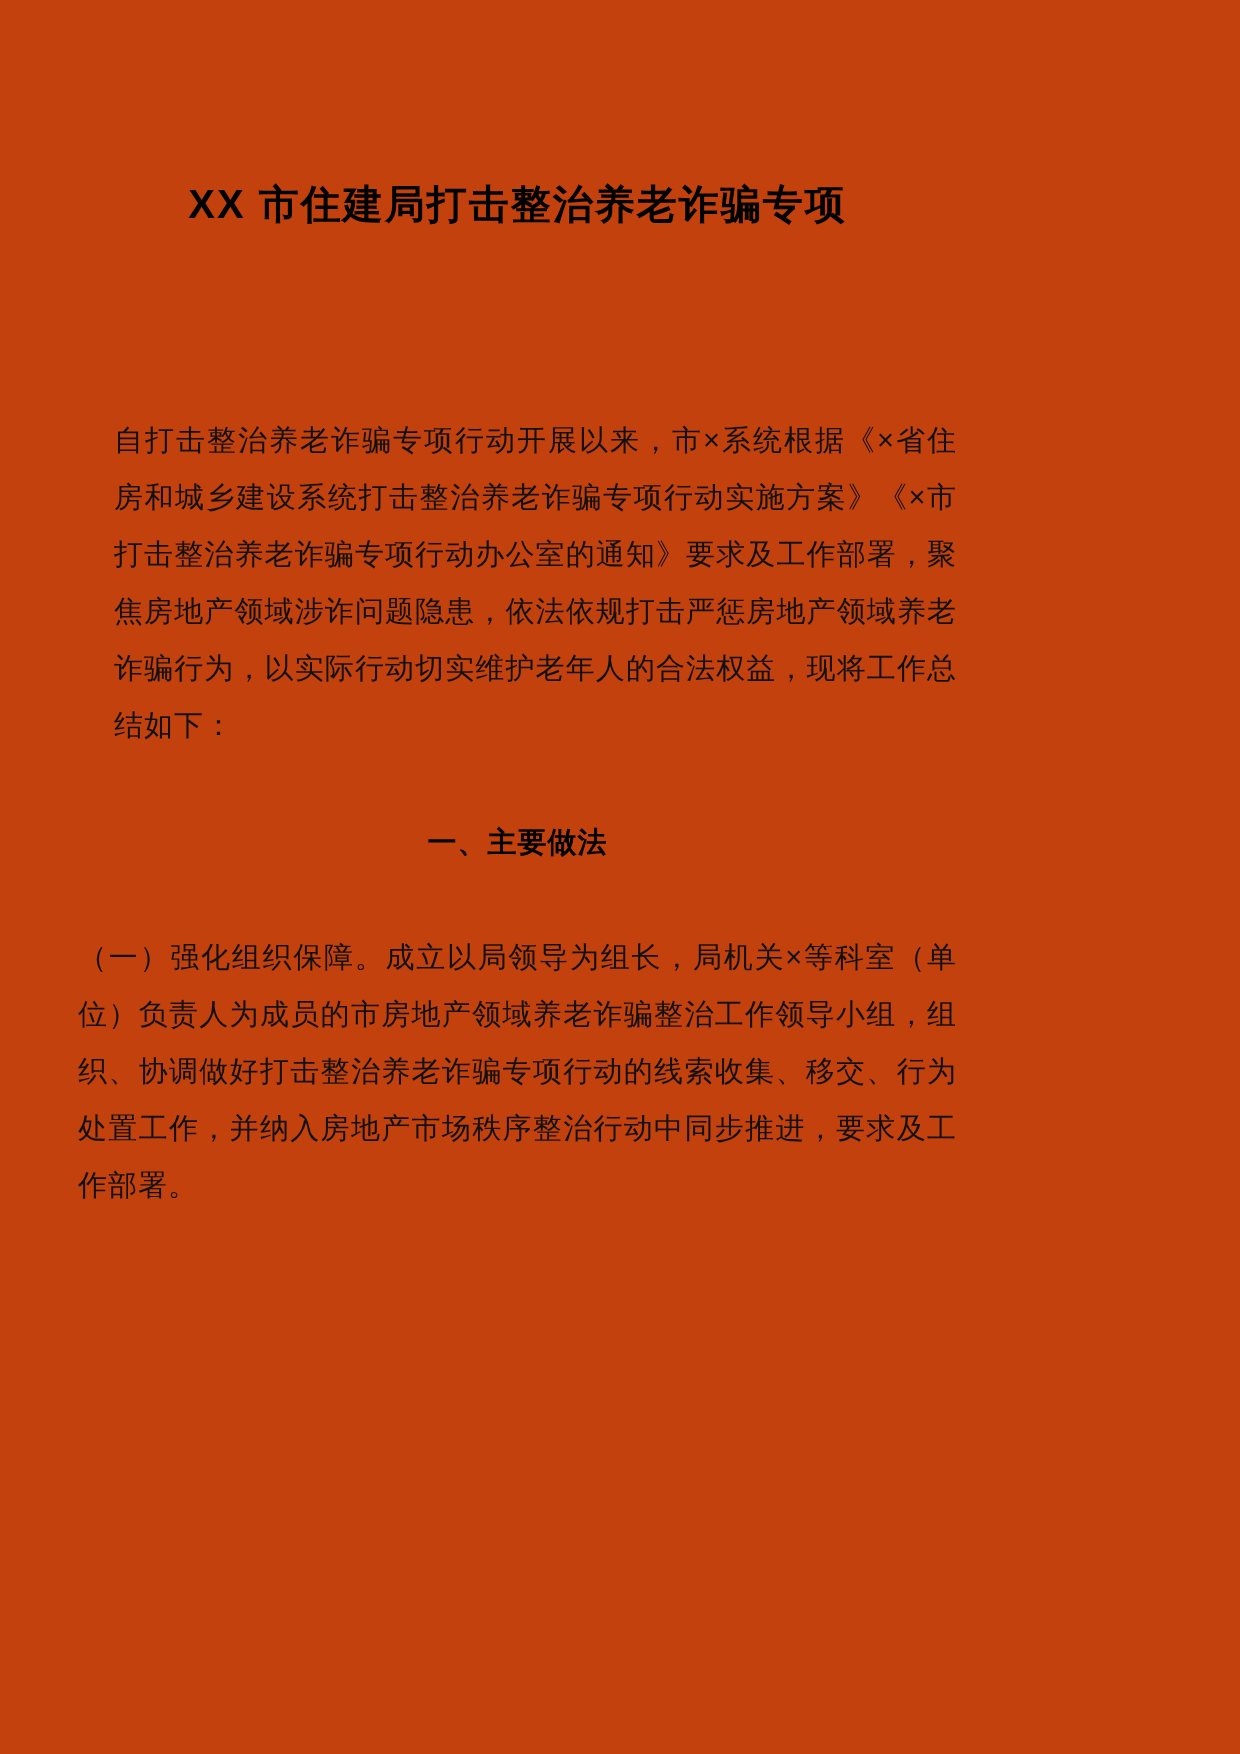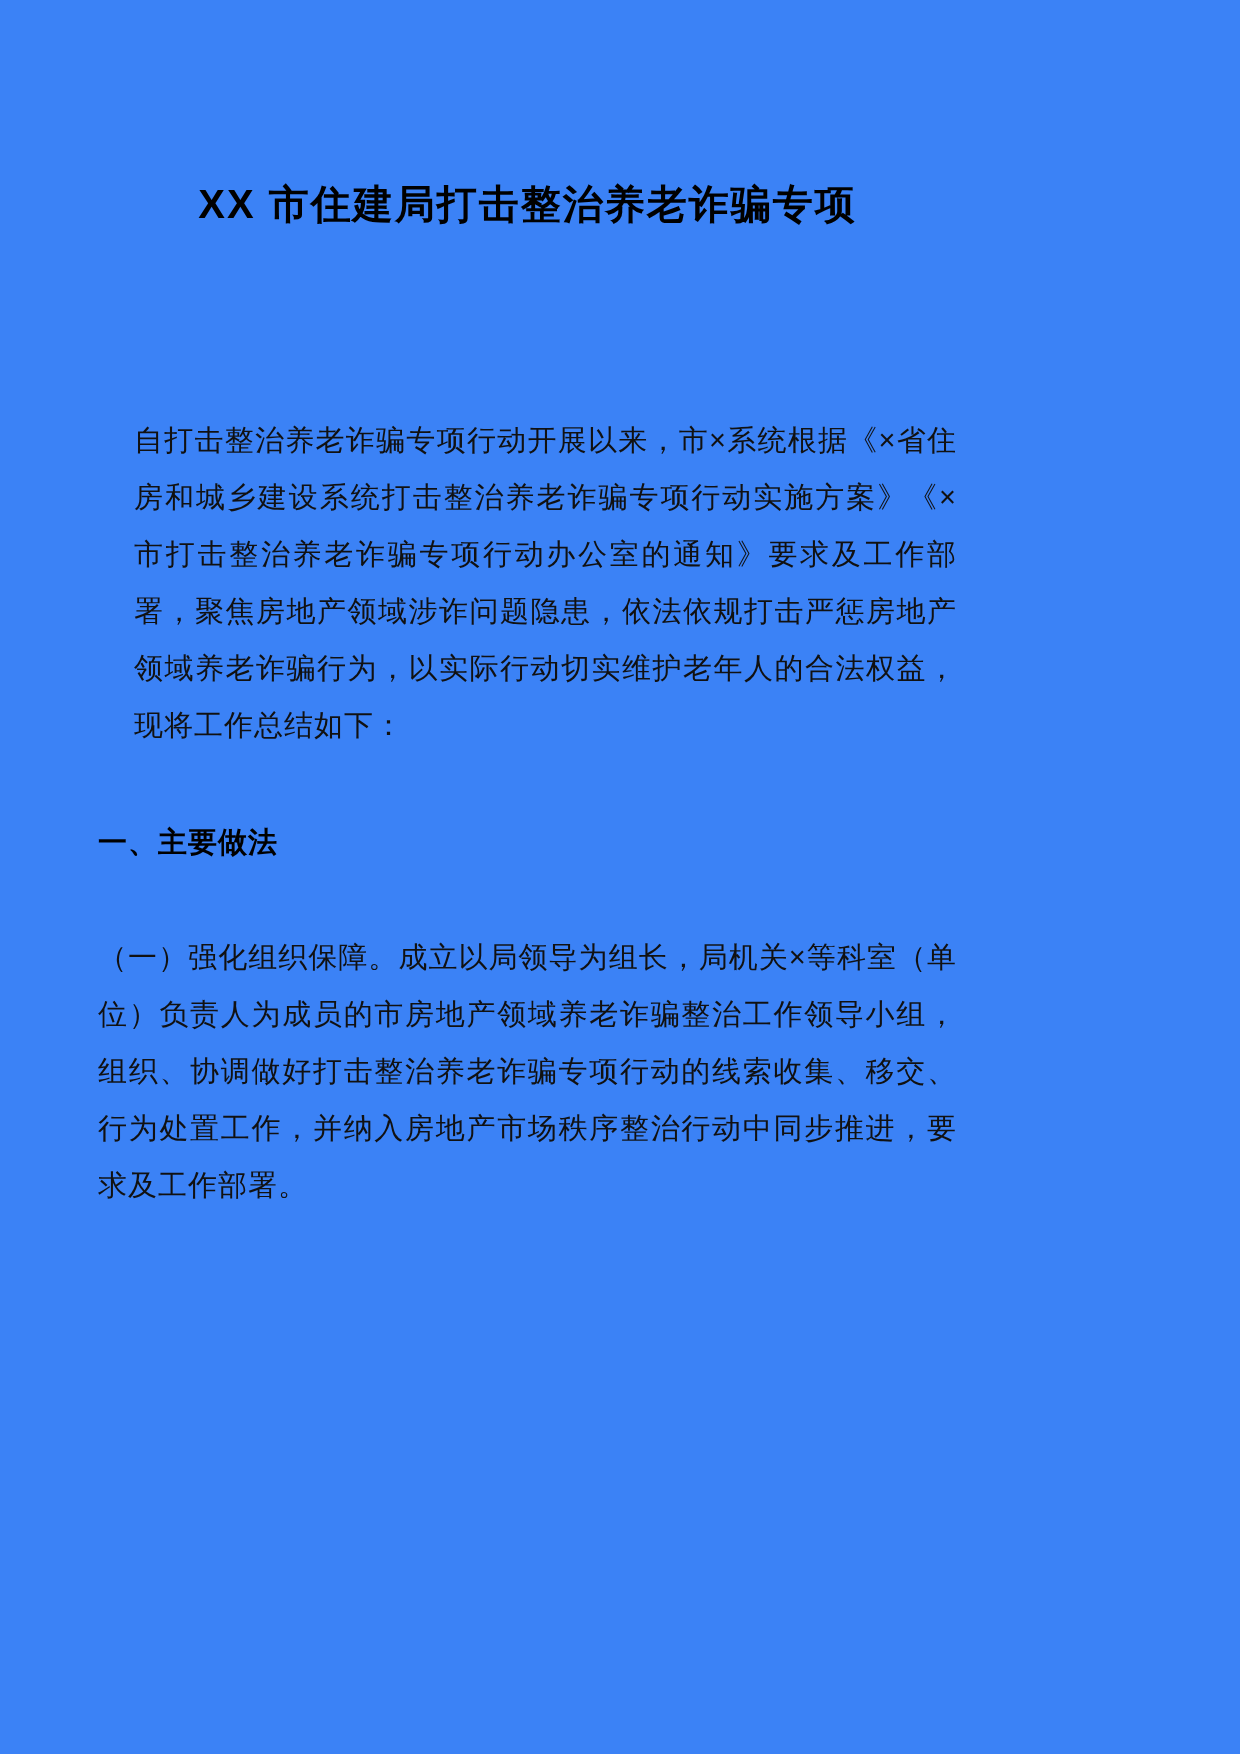--- a/index.html
+++ b/index.html
@@ -5,23 +5,23 @@
   html, body {
     margin: 0;
     padding: 0;
     background: #ffffff;
   }
   .page {
     position: relative;
     width: 1240px;
     height: 1754px;
     margin: 0 auto;
-    background: #3b82f6;
+    background: #c2410c;
     box-sizing: border-box;
-    padding: 150px 283px 0 98px;
+    padding: 150px 283px 0 78px;
     font-family: "Liberation Sans", "DejaVu Sans", sans-serif;
     color: #000000;
     overflow: hidden;
   }
   .doc-title {
     margin: 0;
     font-size: 40px;
     font-weight: 700;
     text-align: center;
     letter-spacing: 2px;
@@ -46,20 +46,21 @@
     margin-top: 182px;
     margin-left: 36px;
   }
   .section-heading {
     margin: 60px 0 0 0;
     font-size: 29px;
     line-height: 57px;
     letter-spacing: 1px;
     font-weight: 700;
     color: #000000;
+    text-align: center;
   }
   .para.after-heading {
     margin-top: 58px;
   }
 </style>
 </head>
 <body>
 
 <div class="page">
   <h1 class="doc-title line1">XX 市住建局打击整治养老诈骗专项</h1>

